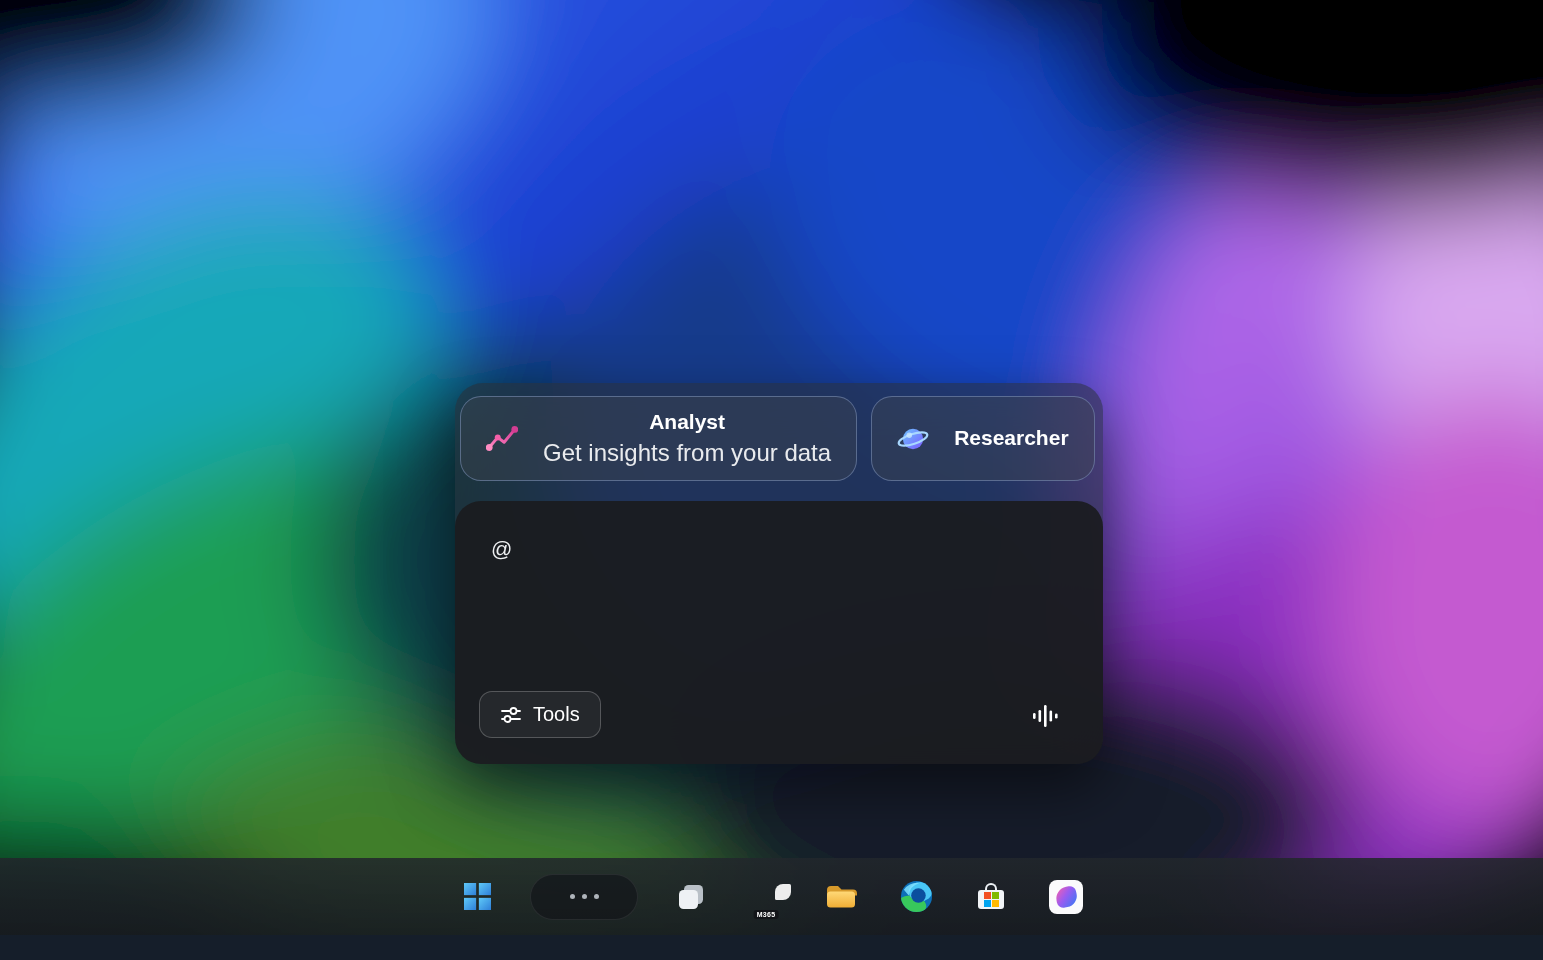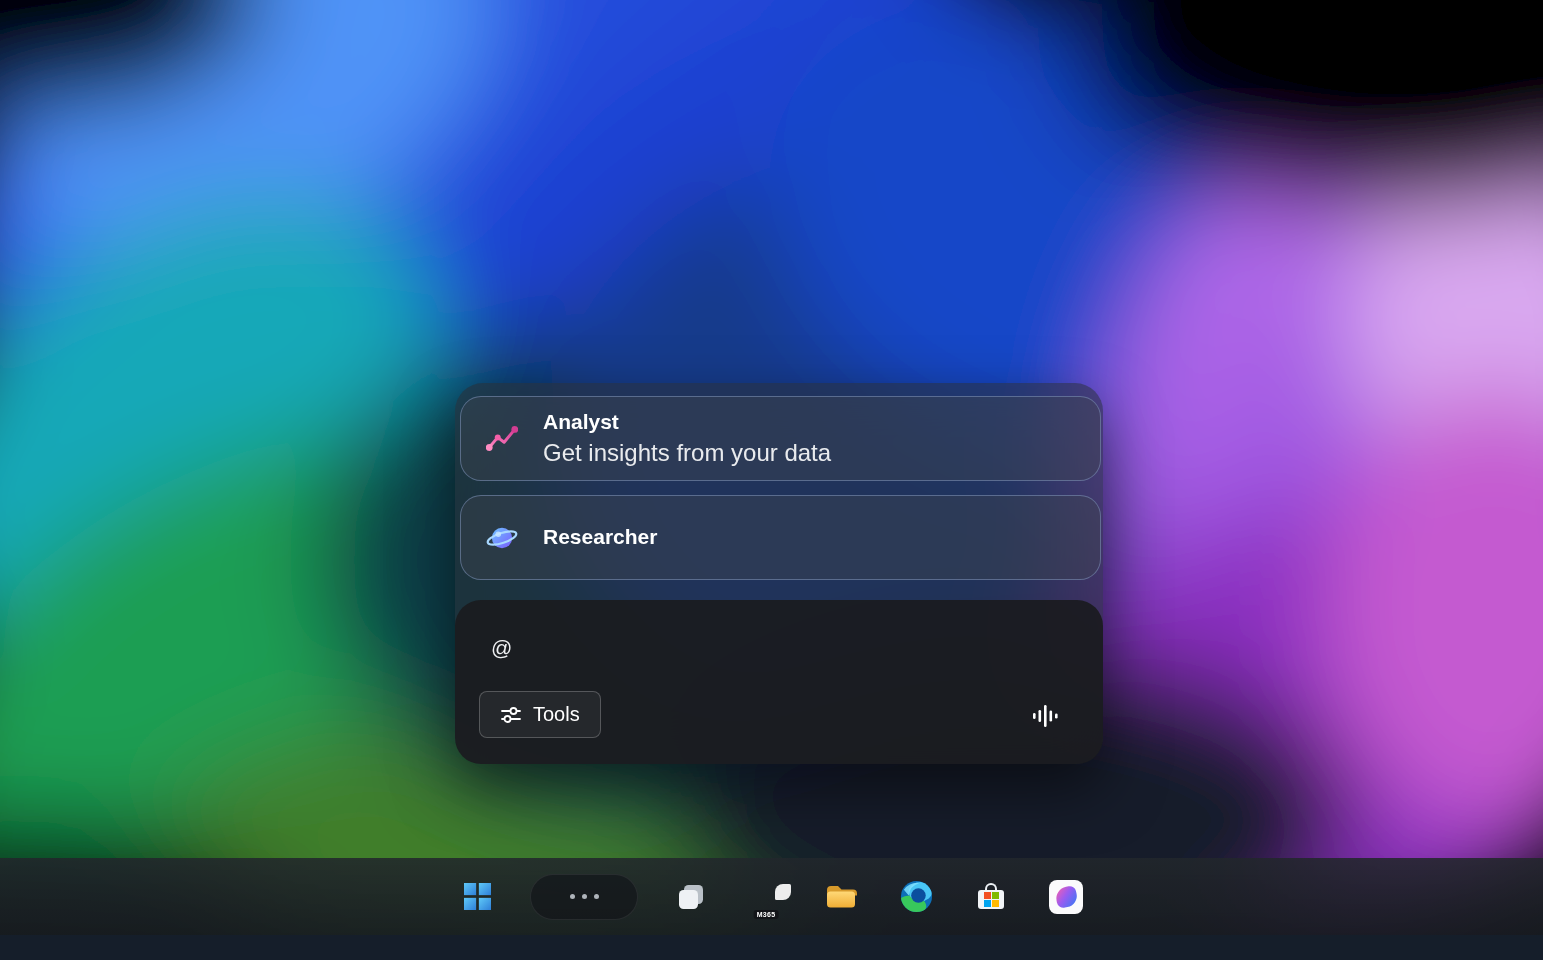--- a/index.html
+++ b/index.html
@@ -10,21 +10,21 @@
 
   
   .panel {
     position:absolute; left:455px; top:383px; width:648px; height:381px;
     border-radius:28px;
     background:rgba(42,45,52,0.55);
     backdrop-filter: blur(26px);
     box-shadow:0 24px 60px rgba(0,0,0,0.5);
     display:flex; flex-direction:column;
   }
-  .cards { padding:13px 2px 0 5px; display:flex; flex-direction:column; gap:14px; }
+  .cards { padding:13px 2px 0 5px; display:flex; flex-direction:row; gap:14px;text-align:center; }
   .card {
     height:85px; border-radius:21px;
     background:rgba(62,68,80,0.42);
     border:1px solid rgba(130,150,190,0.55);
     display:flex; align-items:center; gap:25px; padding:0 25px;
     cursor:pointer;
   }
   .card-icon { width:32px; height:32px; flex:0 0 auto; }
   .card-title { font-size:21px; font-weight:700; color:#ffffff; line-height:1.25; }
   .card-sub { font-size:24px; font-weight:400; color:rgba(255,255,255,0.90); line-height:1.25; margin-top:2px; }
@@ -39,21 +39,21 @@
   .prompt-value {
     position:absolute; left:36px; top:36px;
     font-size:21px; color:#eef0f2;
   }
   .tools-btn {
     position:absolute; left:24px; bottom:26px;
     height:47px; padding:0 20px;
     display:flex; align-items:center; gap:11px;
     background:rgba(255,255,255,0.05);
     border:1px solid rgba(255,255,255,0.22);
-    border-radius:8px;
+    border-radius:13px;
     color:#ffffff; font-size:20px; font-family:inherit;
     cursor:pointer;
   }
   .mic-btn {
     position:absolute; right:38px; bottom:28px;
     width:40px; height:40px;
     background:transparent; border:none; cursor:pointer;
     display:flex; align-items:center; justify-content:center;
   }
 

